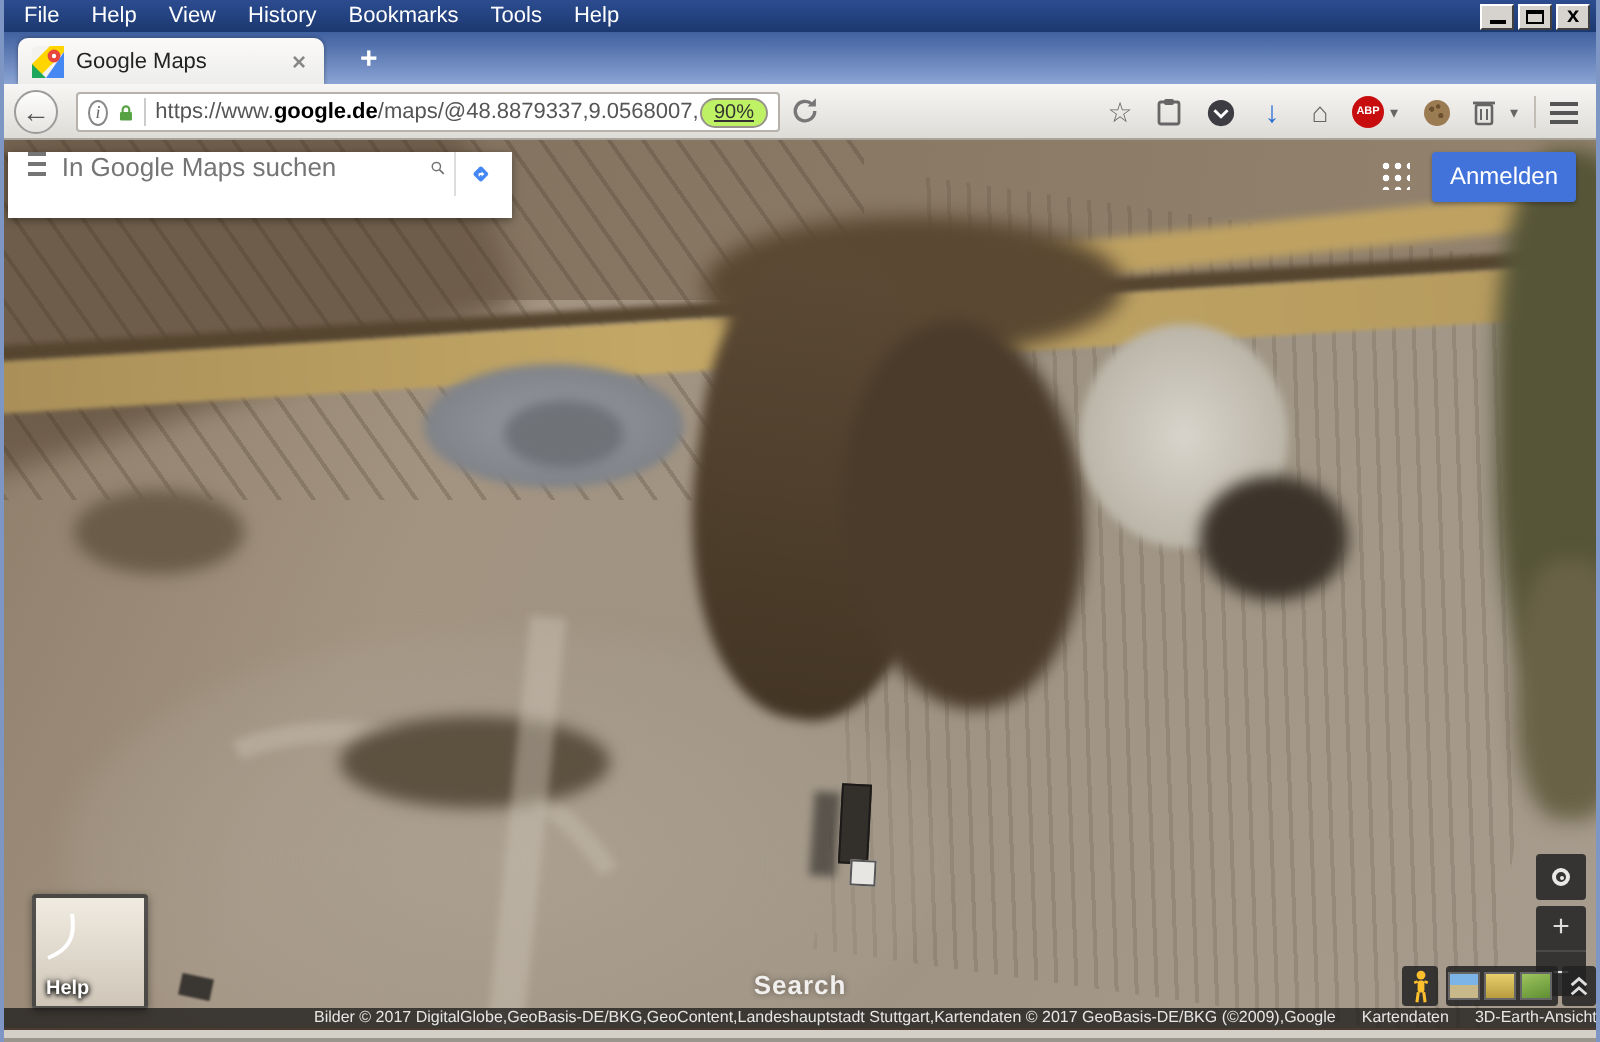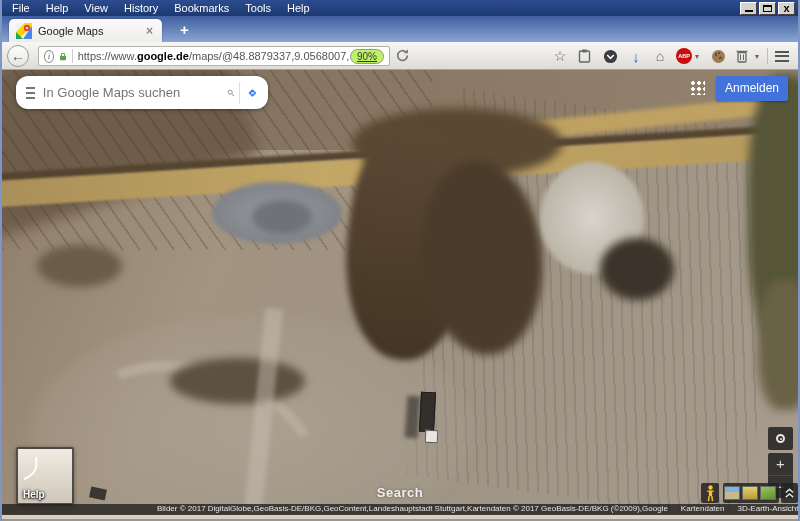--- a/index.html
+++ b/index.html
@@ -116,22 +116,22 @@
   .small-object { left:88px; top:418px; width:16px; height:11px; background:#3a3631;
                   transform:rotate(12deg); filter:blur(.5px); }
   .truck-shadow { left:404px; top:326px; width:13px; height:42px; background:#1f1d1b;
                   transform:rotate(4deg); filter:blur(2px); opacity:.55; }
   .truck-trailer { left:418px; top:322px; width:15px; height:40px; background:#33302c;
                    border:1px solid #1c1a18; transform:rotate(3deg); }
   .truck-cab { left:423px; top:360px; width:13px; height:13px; background:#e8e6e2;
                border:1px solid #555; transform:rotate(3deg); }
 
   
-  #maps-search { position:absolute; left:14px; top:6px; width:252px; height:33px; background:#fff;
-                 box-shadow:0 1px 4px rgba(0,0,0,.4); display:flex; align-items:center; padding:0 10px;border-radius:12px; }
+  #maps-search { position:absolute; left:2px; top:6px; width:252px; height:33px; background:#fff;
+                 box-shadow:0 1px 4px rgba(0,0,0,.4); display:flex; align-items:flex-start; padding:0 10px; }
   .hamburger-gm { width:18px; height:12px;
                   background:repeating-linear-gradient(180deg,#757575 0 2px,transparent 2px 5px); }
   #maps-search input { flex:1; border:none; outline:none; font-size:13px; color:#999; margin:0 8px;
                        font-family:"Liberation Sans",sans-serif; background:transparent; }
   .gm-sep { width:1px; height:22px; background:#ddd; margin:0 8px 0 4px; }
   #apps-grid { position:absolute; left:688px; top:10px; width:15px; height:15px;
                background-image:radial-gradient(circle,#fff 1.6px,transparent 1.8px);
                background-size:6px 6px; background-position:0 0; }
   #signin-btn { position:absolute; left:714px; top:6px; width:72px; height:25px; background:#4273db;
                 color:#fff; font-size:12px; font-weight:normal; text-align:center; line-height:25px;

